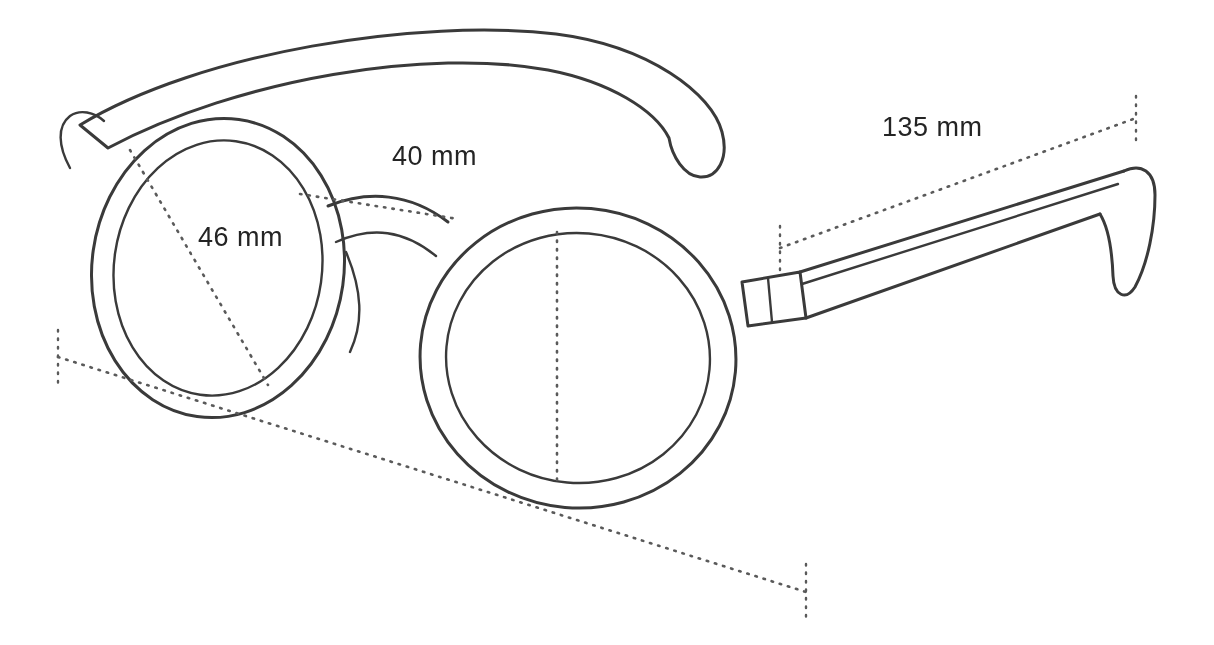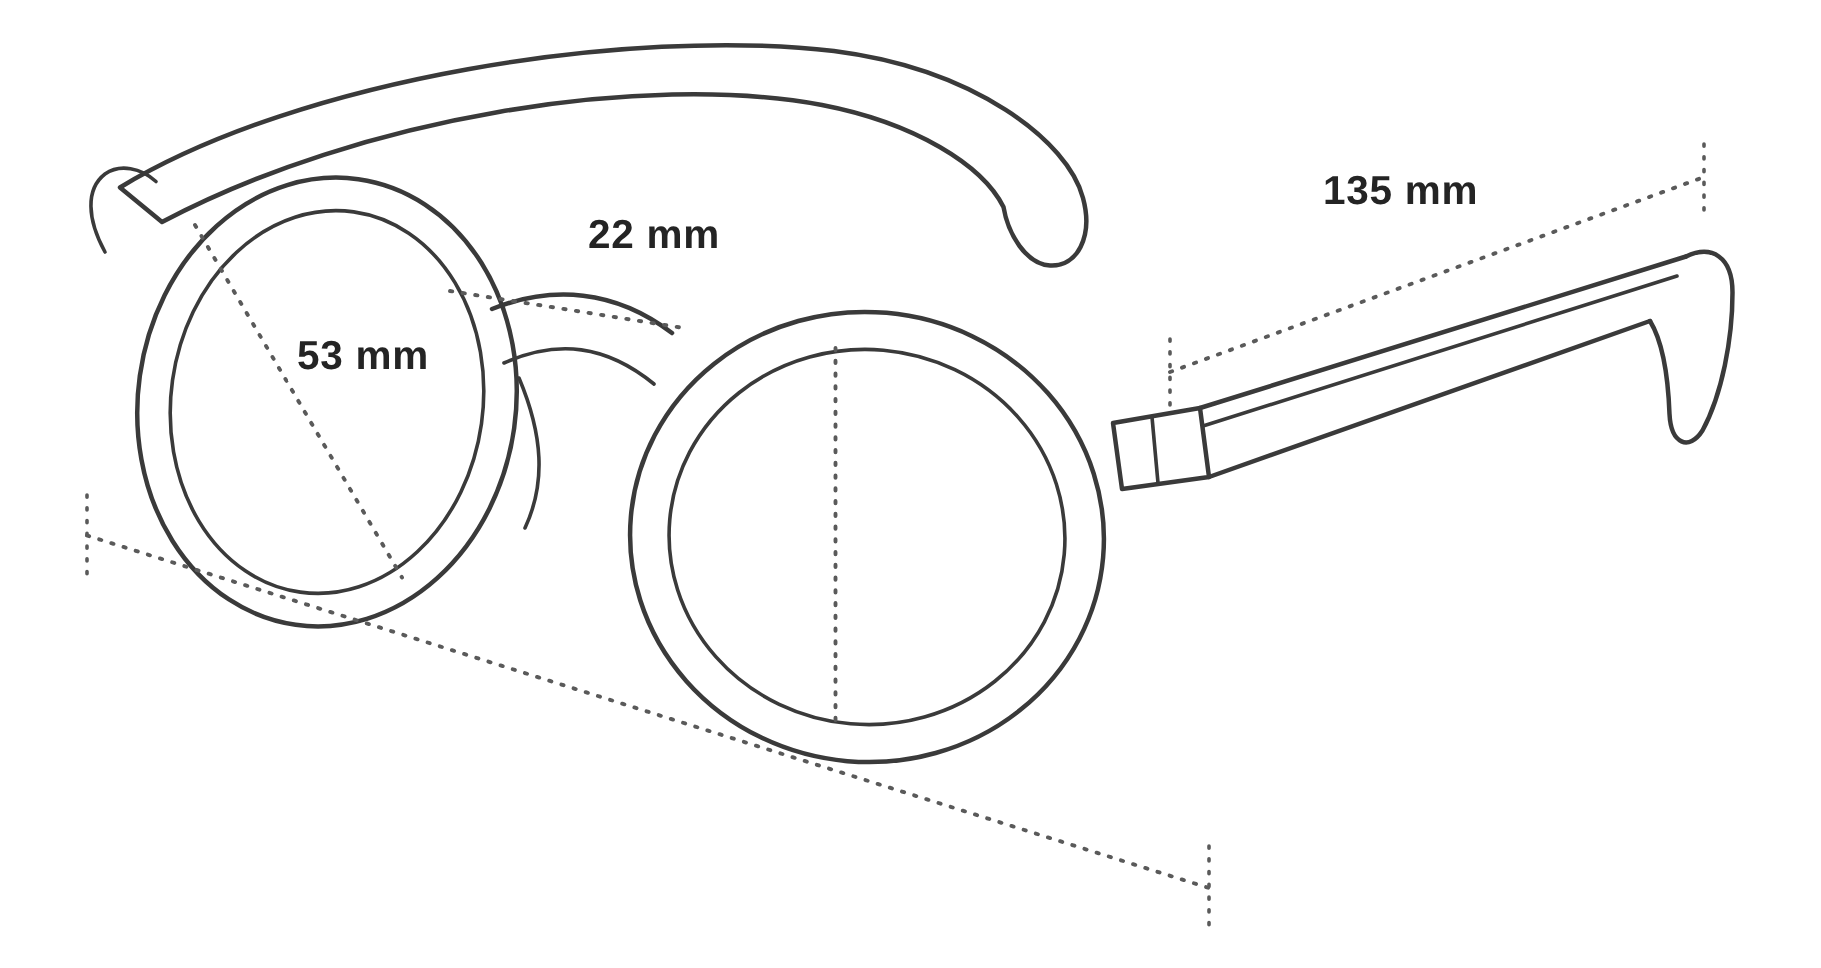--- a/index.html
+++ b/index.html
@@ -11,21 +11,21 @@
     font-family:"Liberation Sans", sans-serif;
   }
   #drawing{position:absolute;inset:0;}
   .glass{fill:none;stroke:var(--line,#3a3a3a);stroke-width:3;stroke-linecap:round;stroke-linejoin:round;}
   .glass-thin{fill:none;stroke:var(--line,#3a3a3a);stroke-width:2.4;stroke-linecap:round;stroke-linejoin:round;}
   .dim{fill:none;stroke:var(--dimension,#5a5a5a);stroke-width:2.6;stroke-linecap:round;stroke-dasharray:1.5 7;}
   .dim-tick{fill:none;stroke:var(--dimension,#5a5a5a);stroke-width:2.4;stroke-linecap:round;stroke-dasharray:1.5 7;}
   .dim-label{
     position:absolute;
     font-size:27px;
-    font-weight:700;
+    font-weight:400;
     letter-spacing:.5px;
     color:var(--text,#242424);
     background:var(--background,#ffffff);
     padding:1px 6px;
     white-space:nowrap;
     line-height:1.1;
   }
 </style>
 </head>
 <body>
@@ -92,21 +92,21 @@
       <path class="dim" d="M 58 357 L 806 592"></path>
       <path class="dim-tick" d="M 806 564 L 806 620"></path>
     </g>
     <g>
       <path class="dim-tick" d="M 780 226 L 780 272"></path>
       <path class="dim" d="M 780 248 L 1136 118"></path>
       <path class="dim-tick" d="M 1136 96 L 1136 142"></path>
     </g>
   </svg>
 
-  <div class="dim-label" style="left:192px;top:222px;">53 mm</div>
+  <div class="dim-label" style="left:192px;top:222px;">46 mm</div>
 
-  <div class="dim-label" style="left:386px;top:141px;">22 mm</div>
+  <div class="dim-label" style="left:386px;top:141px;">40 mm</div>
 
 
 
   <div class="dim-label" style="left:876px;top:112px;">135 mm</div>
 
 </div>
 
 </body></html>

